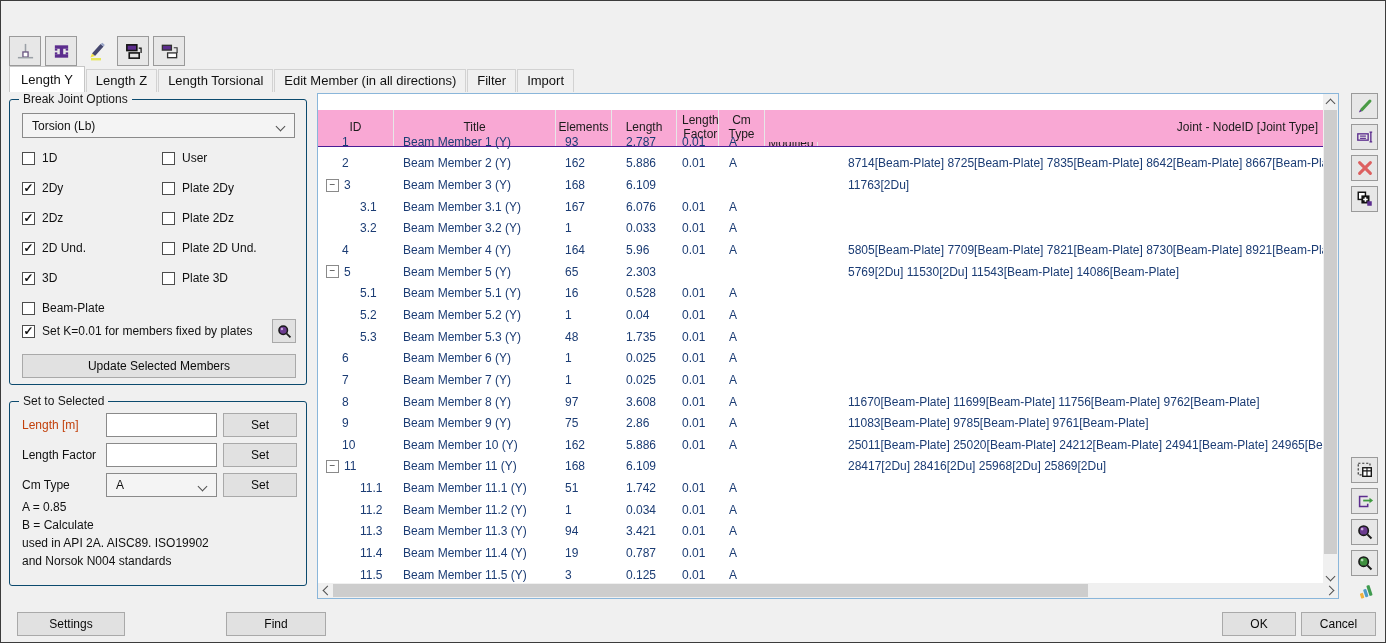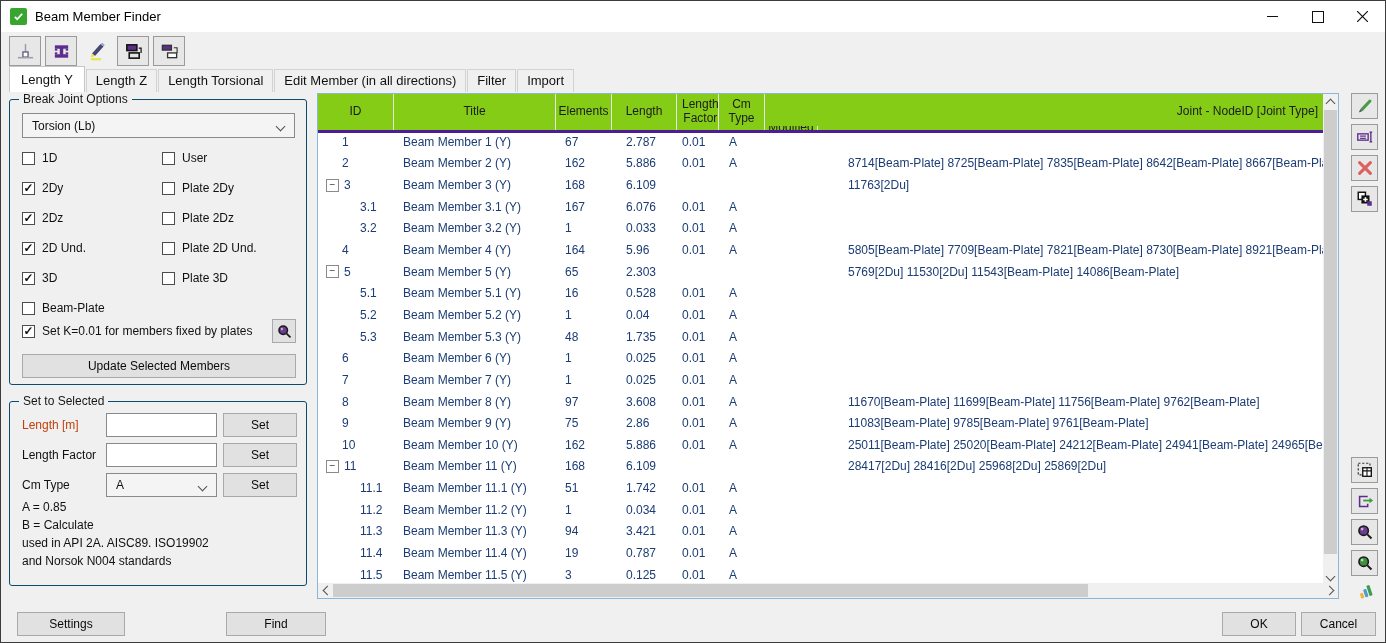--- a/index.html
+++ b/index.html
@@ -32,21 +32,21 @@
   .chev.left{transform:rotate(135deg);}
   .chev.right{transform:rotate(-45deg);}
   .cb-grid{position:absolute;left:21px;top:142px;width:270px;display:grid;grid-template-columns:140px 1fr;grid-auto-rows:30px;align-items:center;}
   .cb-item{display:flex;align-items:center;gap:7px;font-size:12px;color:#111;}
   .cbox{width:13px;height:13px;border:1px solid #4d4d4d;background:#fff;box-sizing:border-box;font-size:12px;line-height:11px;text-align:center;font-weight:bold;color:#101010;flex:none;}
   .btn{background:#e1e1e1;border:1px solid #a9a9a9;font-size:12px;color:#0a0a0a;display:flex;align-items:center;justify-content:center;box-sizing:border-box;font-family:"Liberation Sans",sans-serif;}
   .field-input{background:#fff;border:1px solid #8a8a8a;box-sizing:border-box;font-size:12px;padding:0 4px;font-family:"Liberation Sans",sans-serif;}
   .info-lines{position:absolute;left:21px;top:497px;font-size:12px;color:#111;line-height:18px;}
   
   .table-wrap{position:absolute;left:316px;top:92px;width:1022px;height:506px;background:#fff;border:1px solid #8ab6da;box-sizing:border-box;}
-  .thead{position:absolute;left:0;top:0;right:15px;height:36px;display:flex;border-bottom:3px solid #4c1d95;background:#84cc16;}
+  .thead{position:absolute;left:0;top:16px;right:15px;height:36px;display:flex;border-bottom:1px solid #4c1d95;background:#f9a8d4;}
   .th{display:flex;align-items:center;justify-content:center;font-size:12px;color:#1c1c1c;border-right:1px solid #e7e7e7;box-sizing:border-box;text-align:center;line-height:1.15;overflow:hidden;}
   .tbody{position:absolute;left:0;top:37px;right:15px;bottom:15px;overflow:hidden;}
   .trow{display:flex;height:21.65px;align-items:center;font-size:12px;color:#1b3c74;white-space:nowrap;}
   .td{box-sizing:border-box;overflow:hidden;flex:none;height:100%;display:flex;align-items:center;}
   .c-id{width:76px;padding-left:8px;}
   .c-title{width:162px;padding-left:9px;}
   .c-elements{width:56px;padding-left:9px;}
   .c-length{width:65px;padding-left:14px;}
   .c-factor{width:42px;padding-left:5px;}
   .c-cm{width:46px;padding-left:10px;}
@@ -68,39 +68,20 @@
   .side-btn{position:absolute;left:1350px;width:27px;height:26px;background:#e7e7e7;border:1px solid #9a9a9a;display:flex;align-items:center;justify-content:center;box-sizing:border-box;}
   .side-btn.flat{background:transparent;border-color:transparent;}
   
   .footer-btn{position:absolute;top:611px;height:24px;}
 </style>
 </head>
 <body>
 
 <div class="window">
 
-  <div class="titlebar">
-    <span class="app-icon">
-      <svg width="11" height="11" viewBox="0 0 12 12">
-          <path d="M2 6.5 L4.6 9 L10 3" stroke="#fff" stroke-width="2" fill="none"></path>
-        </svg>
-    </span>
-    <span class="win-title">Beam Member Finder</span>
-    <span class="win-btn">
-        <span class="glyph-min"></span>
-      </span>
-    <span class="win-btn">
-        <span class="glyph-max"></span>
-      </span>
-    <span class="win-btn">
-      <svg width="11" height="11" viewBox="0 0 10 10">
-          <path d="M0 0 L10 10 M10 0 L0 10" stroke="#111" stroke-width="1.1"></path>
-        </svg>
-    </span>
-  </div>
 
   <div class="toolbar">
     <span class="tool-btn">
       <svg width="19" height="19" viewBox="0 0 20 20">
           <line x1="10" y1="2" x2="10" y2="11" stroke="#9aa0a6" stroke-width="1.6"></line>
           <rect x="7.3" y="10.5" width="5.4" height="5.4" fill="#fff" stroke="#6a5680" stroke-width="1.4"></rect>
           <line x1="2" y1="16.5" x2="18" y2="16.5" stroke="#9aa0a6" stroke-width="1.6"></line>
         </svg>
     </span>
     <span class="tool-btn">
@@ -250,21 +231,21 @@
         <span class="th c-modified">Modified</span>
         <span class="th c-joint">Joint - NodeID [Joint Type]</span>
       </div>
     <div class="tbody">
         <div class="trow">
           <span class="td c-id">
             <span class="id-spacer"></span>
             <span>1</span>
           </span>
           <span class="td c-title">Beam Member 1 (Y)</span>
-          <span class="td c-elements">67</span>
+          <span class="td c-elements">93</span>
           <span class="td c-length">2.787</span>
           <span class="td c-factor">0.01</span>
           <span class="td c-cm">A</span>
           <span class="td c-modified"></span>
           <span class="td c-joint"></span>
         </div>
         <div class="trow">
           <span class="td c-id">
             <span class="id-spacer"></span>
             <span>2</span>

